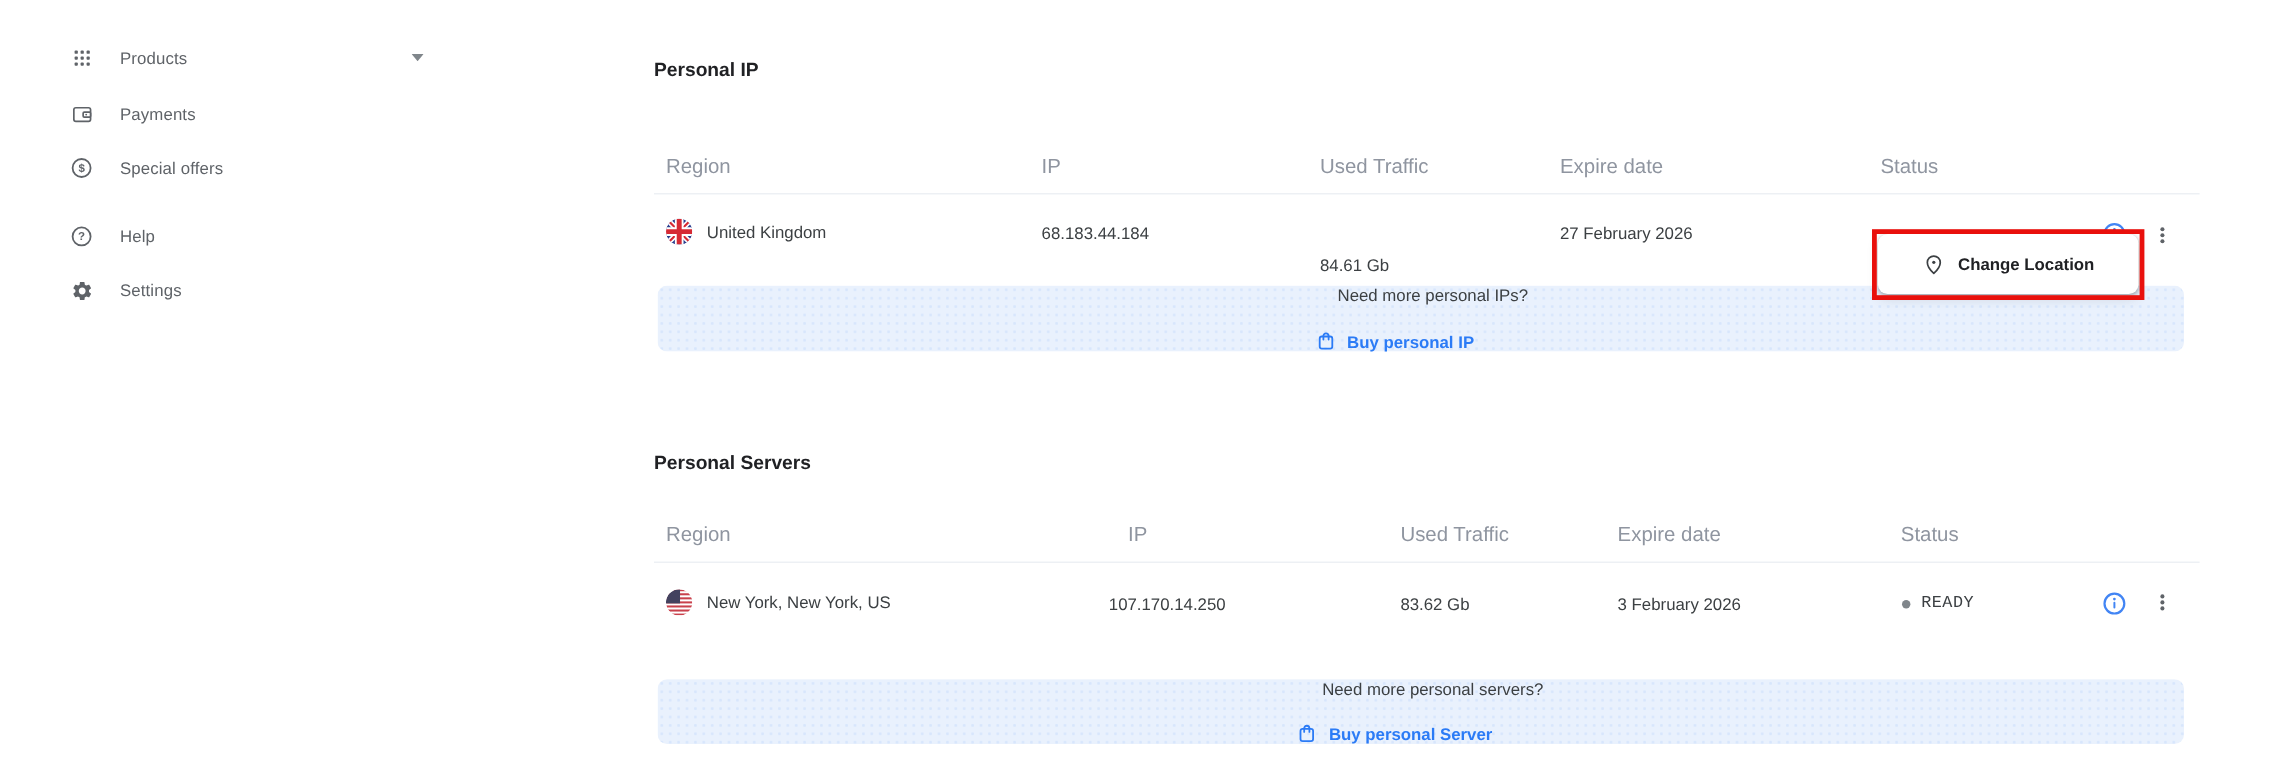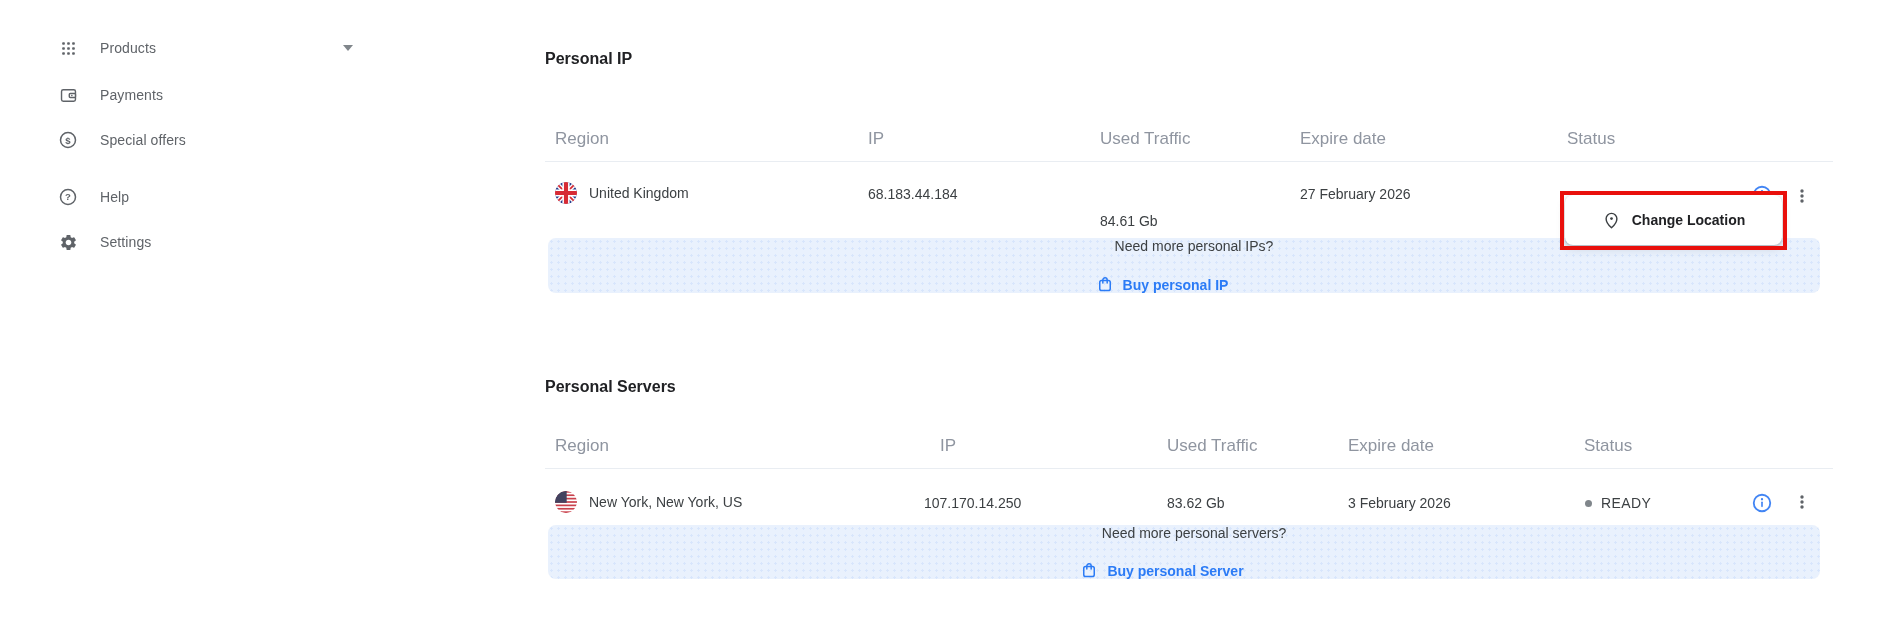--- a/index.html
+++ b/index.html
@@ -31,21 +31,21 @@
     background-image:radial-gradient(rgba(66,133,244,0.10) 1px, transparent 1.3px);
     background-size:7px 7px;
     display:flex; align-items:center; justify-content:space-between;flex-direction:column; }
   .banner-text { margin-left:20px; font-size:14px; color:#3c4043; }
   .buy-link { margin-right:44px; display:flex; align-items:flex-end; gap:9px; cursor:pointer; }
   .buy-link span.lbl { font-size:14px; font-weight:700; color:#2b7bf6; }
 
   
   .status-group { position:absolute; display:flex; align-items:center; gap:9px; }
   .ready-dot { width:7px; height:7px; border-radius:50%; background:#80868b; }
-  .ready-label { font-size:14px; color:#3c4043; letter-spacing:.4px; }
+  .ready-label { font-size:14px; color:#3c4043; letter-spacing:.4px;font-family:Liberation Mono, monospace; }
   .icon-btn { position:absolute; width:22px; height:22px; display:flex; align-items:center; justify-content:center; cursor:pointer; }
   .kebab { position:absolute; width:18px; height:18px; display:flex; align-items:center; justify-content:center; cursor:pointer; }
 
   
   .cl-popover { position:absolute; left:1020px; top:33px; width:217px; height:50px;
     background:#fff; border-radius:8px; z-index:2;
     box-shadow:0 1px 3px rgba(60,64,67,.3), 0 4px 10px rgba(60,64,67,.15);
     display:flex; align-items:center; justify-content:center; gap:11px; cursor:pointer; }
   .cl-label { font-size:14px; font-weight:700; color:#202124; }
   .red-annotation { position:absolute; left:1015px; top:29px; width:227px; height:59px;
@@ -257,21 +257,21 @@
 
       <span class="kebab" style="left:1248px; top:25px;">
         <svg width="18" height="18" viewBox="0 0 18 18" fill="#5f6368">
           <circle cx="9" cy="4" r="1.7"></circle>
             <circle cx="9" cy="9" r="1.7"></circle>
             <circle cx="9" cy="14" r="1.7"></circle>
         </svg>
       </span>
     </div>
 
-    <div class="banner" style="top:525px; height:54px;">
+    <div class="banner" style="top:566px; height:54px;">
       <span class="banner-text">Need more personal servers?</span>
       <span class="buy-link">
         <span>
           <svg width="18" height="18" viewBox="0 0 24 24" fill="none" stroke="#2b7bf6" stroke-width="2" stroke-linecap="round" stroke-linejoin="round">
             <rect x="5" y="7.2" width="14" height="13.6" rx="2.4"></rect>
             <path d="M9.1 10.6 V6.6 a2.9 2.9 0 0 1 5.8 0 v4"></path>
           </svg>
         </span>
         <span class="lbl">Buy personal Server</span>
       </span>

